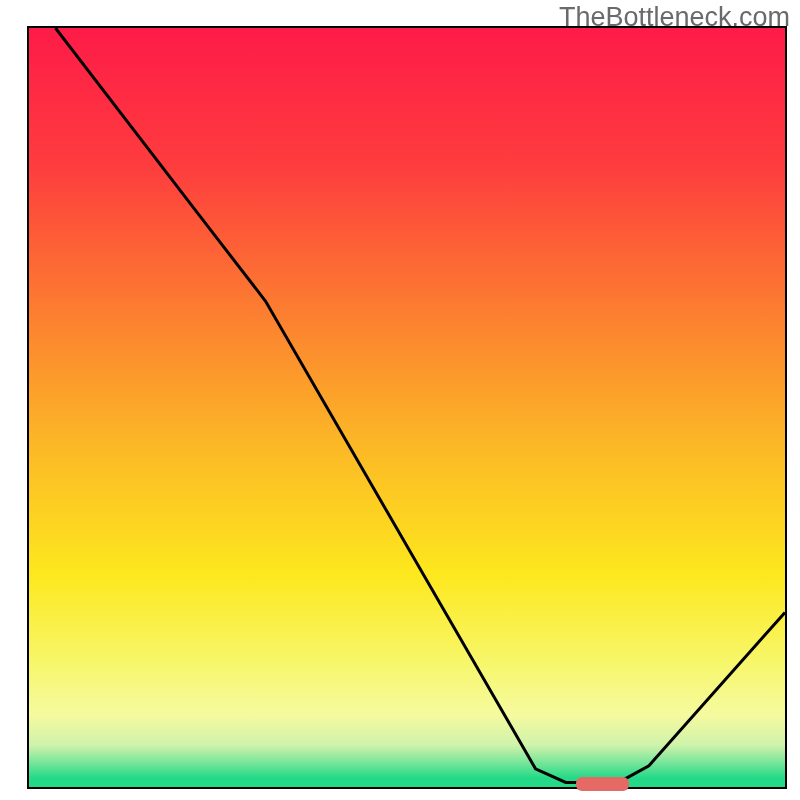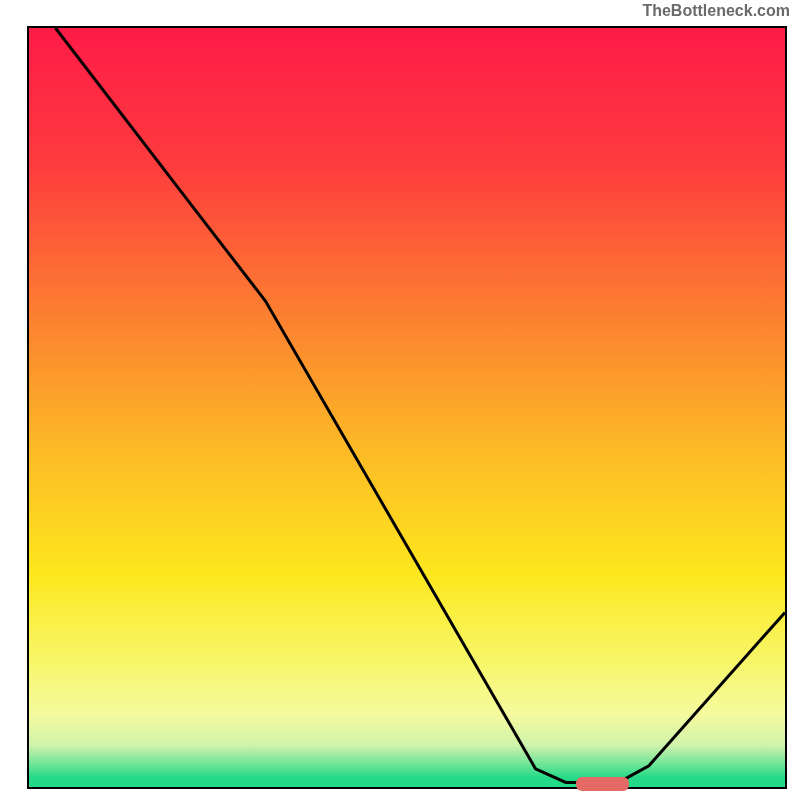--- a/index.html
+++ b/index.html
@@ -8,22 +8,22 @@
     width: 800px;
     height: 800px;
     position: relative;
     font-family: Arial, sans-serif;
     background: #fff;
   }
   .watermark {
     position: absolute;
     top: 2px;
     right: 10px;
-    font-size: 16px;
-    font-weight: bold;
+    font-size: 27px;
+    font-weight: normal;
     color: #6a6a6a;
     z-index: 10;
   }
   .chart-area {
     position: absolute;
     border: 2px solid #000;
     box-sizing: border-box;
   }
   .gradient {
     position: absolute;

